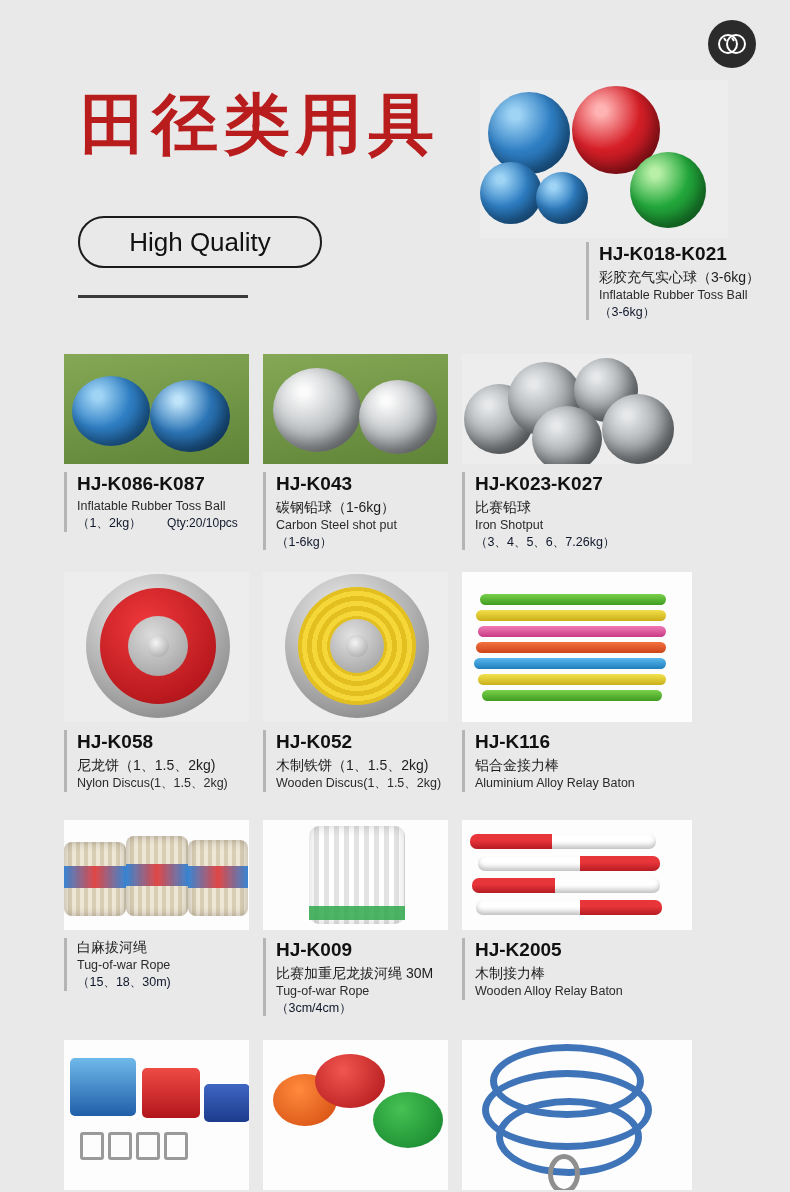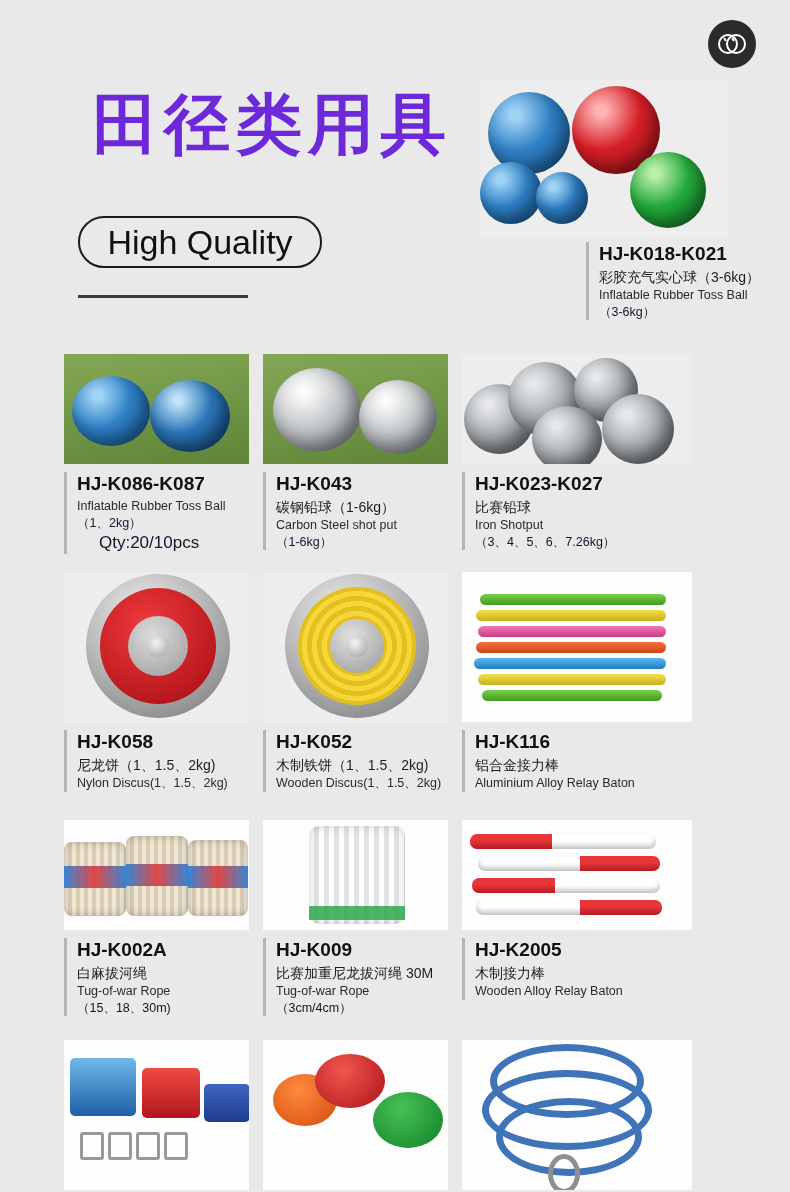--- a/index.html
+++ b/index.html
@@ -40,41 +40,41 @@
     position: absolute;
     left: 78px;
     top: 58px;
     font-size: 21px;
     letter-spacing: 0.5px;
     color: #1b1b1b;
     font-weight: 400;
   }
   .big-title {
     position: absolute;
-    left: 92px;
+    left: 80px;
     top: 92px;
     font-size: 66px;
     font-weight: bold;
     letter-spacing: 6px;
-    color: #6d28d9;
+    color: #b91c1c;
     font-family: "DejaVu Sans", "Liberation Sans", sans-serif;
     line-height: 1;
   }
   .quality-pill {
     position: absolute;
     left: 78px;
     top: 216px;
     width: 240px;
     height: 48px;
     border: 2px solid #1b1b1b;
     border-radius: 26px;
     display: flex;
     align-items: center;
     justify-content: center;
-    font-size: 34px;
+    font-size: 26px;
     color: #111;
   }
   .rule {
     position: absolute;
     left: 78px;
     top: 295px;
     width: 170px;
     height: 3px;
     background: #3a3a3a;
   }
@@ -109,21 +109,21 @@
   .caption .en {
     font-size: 12.5px;
     color: #2a2a2a;
     line-height: 1.35;
   }
   .caption .en2 {
     font-size: 12.5px;
     color: #0f172a;
     line-height: 1.35;
   }
-  .caption .qty { font-size: 17px; }
+  .caption .qty { font-size: 12px; }
 
   .hero-caption {
     position: absolute;
     left: 546px;
     top: 242px;
     width: 220px;
     margin-left: 40px;
   }
 
   
@@ -414,21 +414,20 @@
       <div class="photo">
         <div class="whitebg"></div>
         <div class="ropecoil" style="left:0px; top:22px; width:62px; height:74px;"></div>
         <div class="ropelabel" style="left:0px; top:46px; width:62px;"></div>
         <div class="ropecoil" style="left:62px; top:16px; width:62px; height:80px;"></div>
         <div class="ropelabel" style="left:62px; top:44px; width:62px;"></div>
         <div class="ropecoil" style="left:124px; top:20px; width:60px; height:76px;"></div>
         <div class="ropelabel" style="left:124px; top:46px; width:60px;"></div>
       </div>
       <div class="caption">
-        <div class="code">HJ-K002A</div>
         <div class="cn">白麻拔河绳</div>
         <div class="en">Tug-of-war Rope</div>
         <div class="en2">（15、18、30m)</div>
       </div>
     </div>
 
     <div class="cell">
       <div class="photo">
         <div class="whitebg"></div>
         <div class="whitecoil" style="left:46px; top:6px; width:96px; height:98px;"></div>

